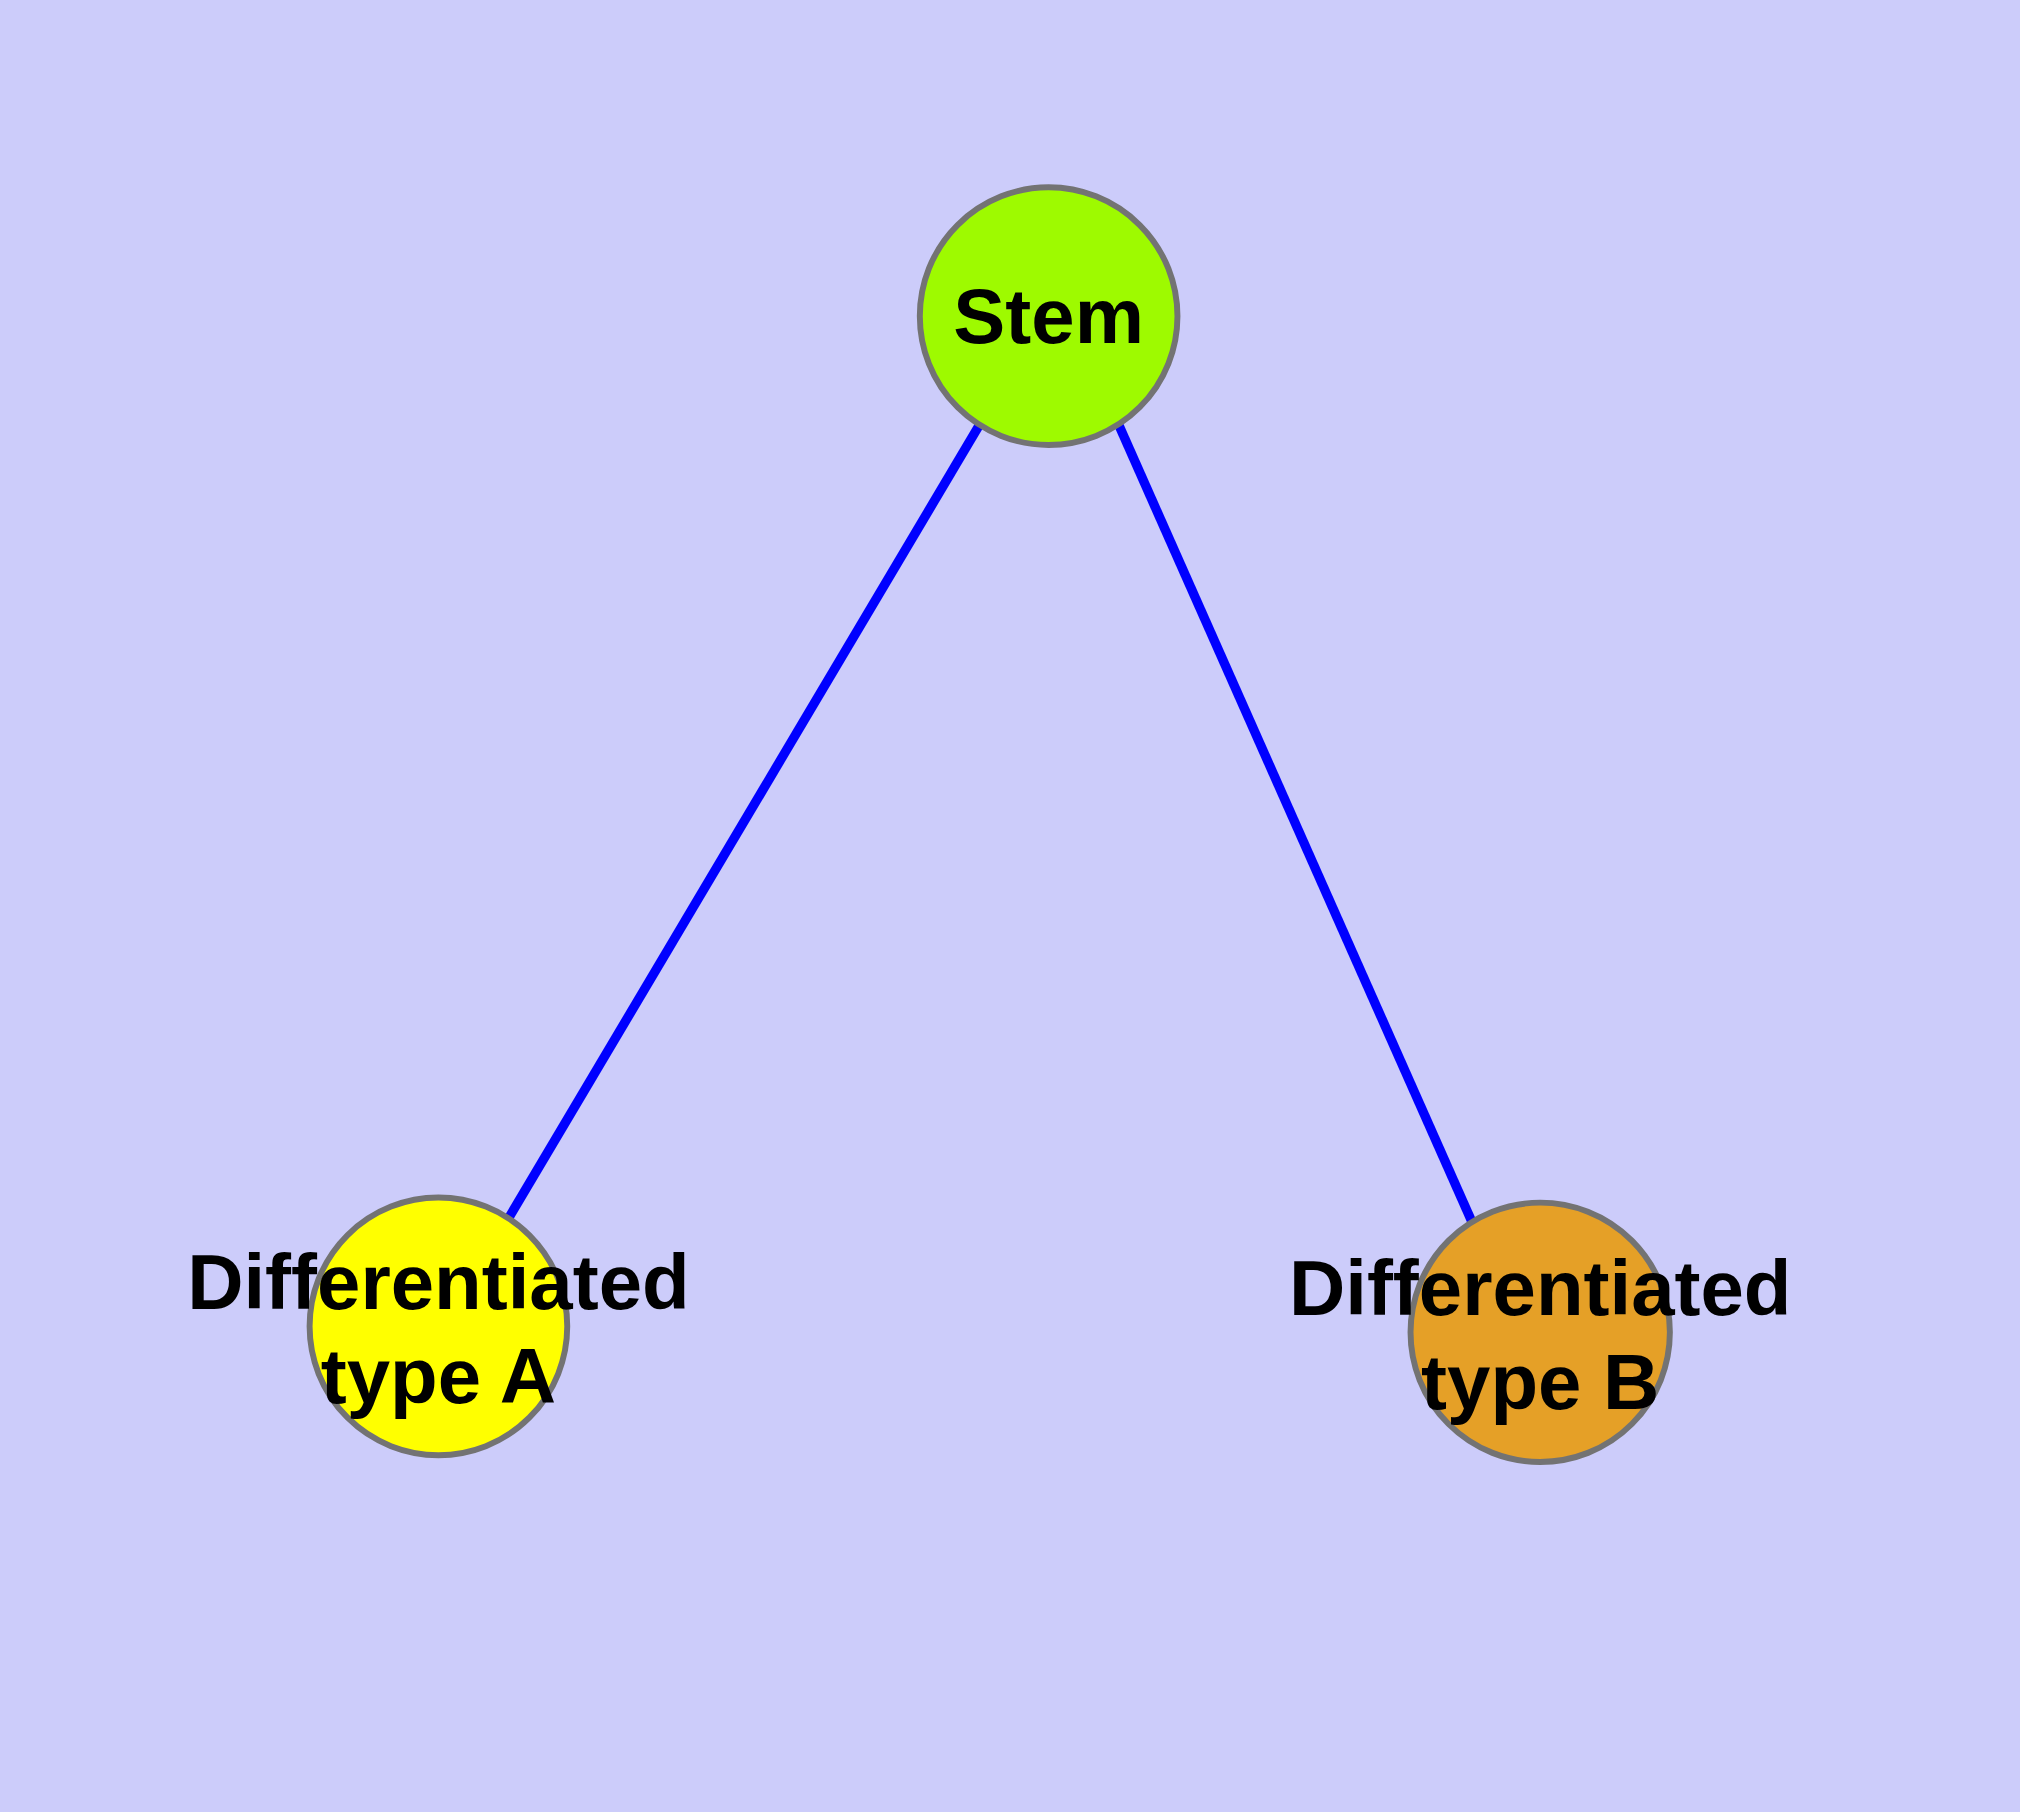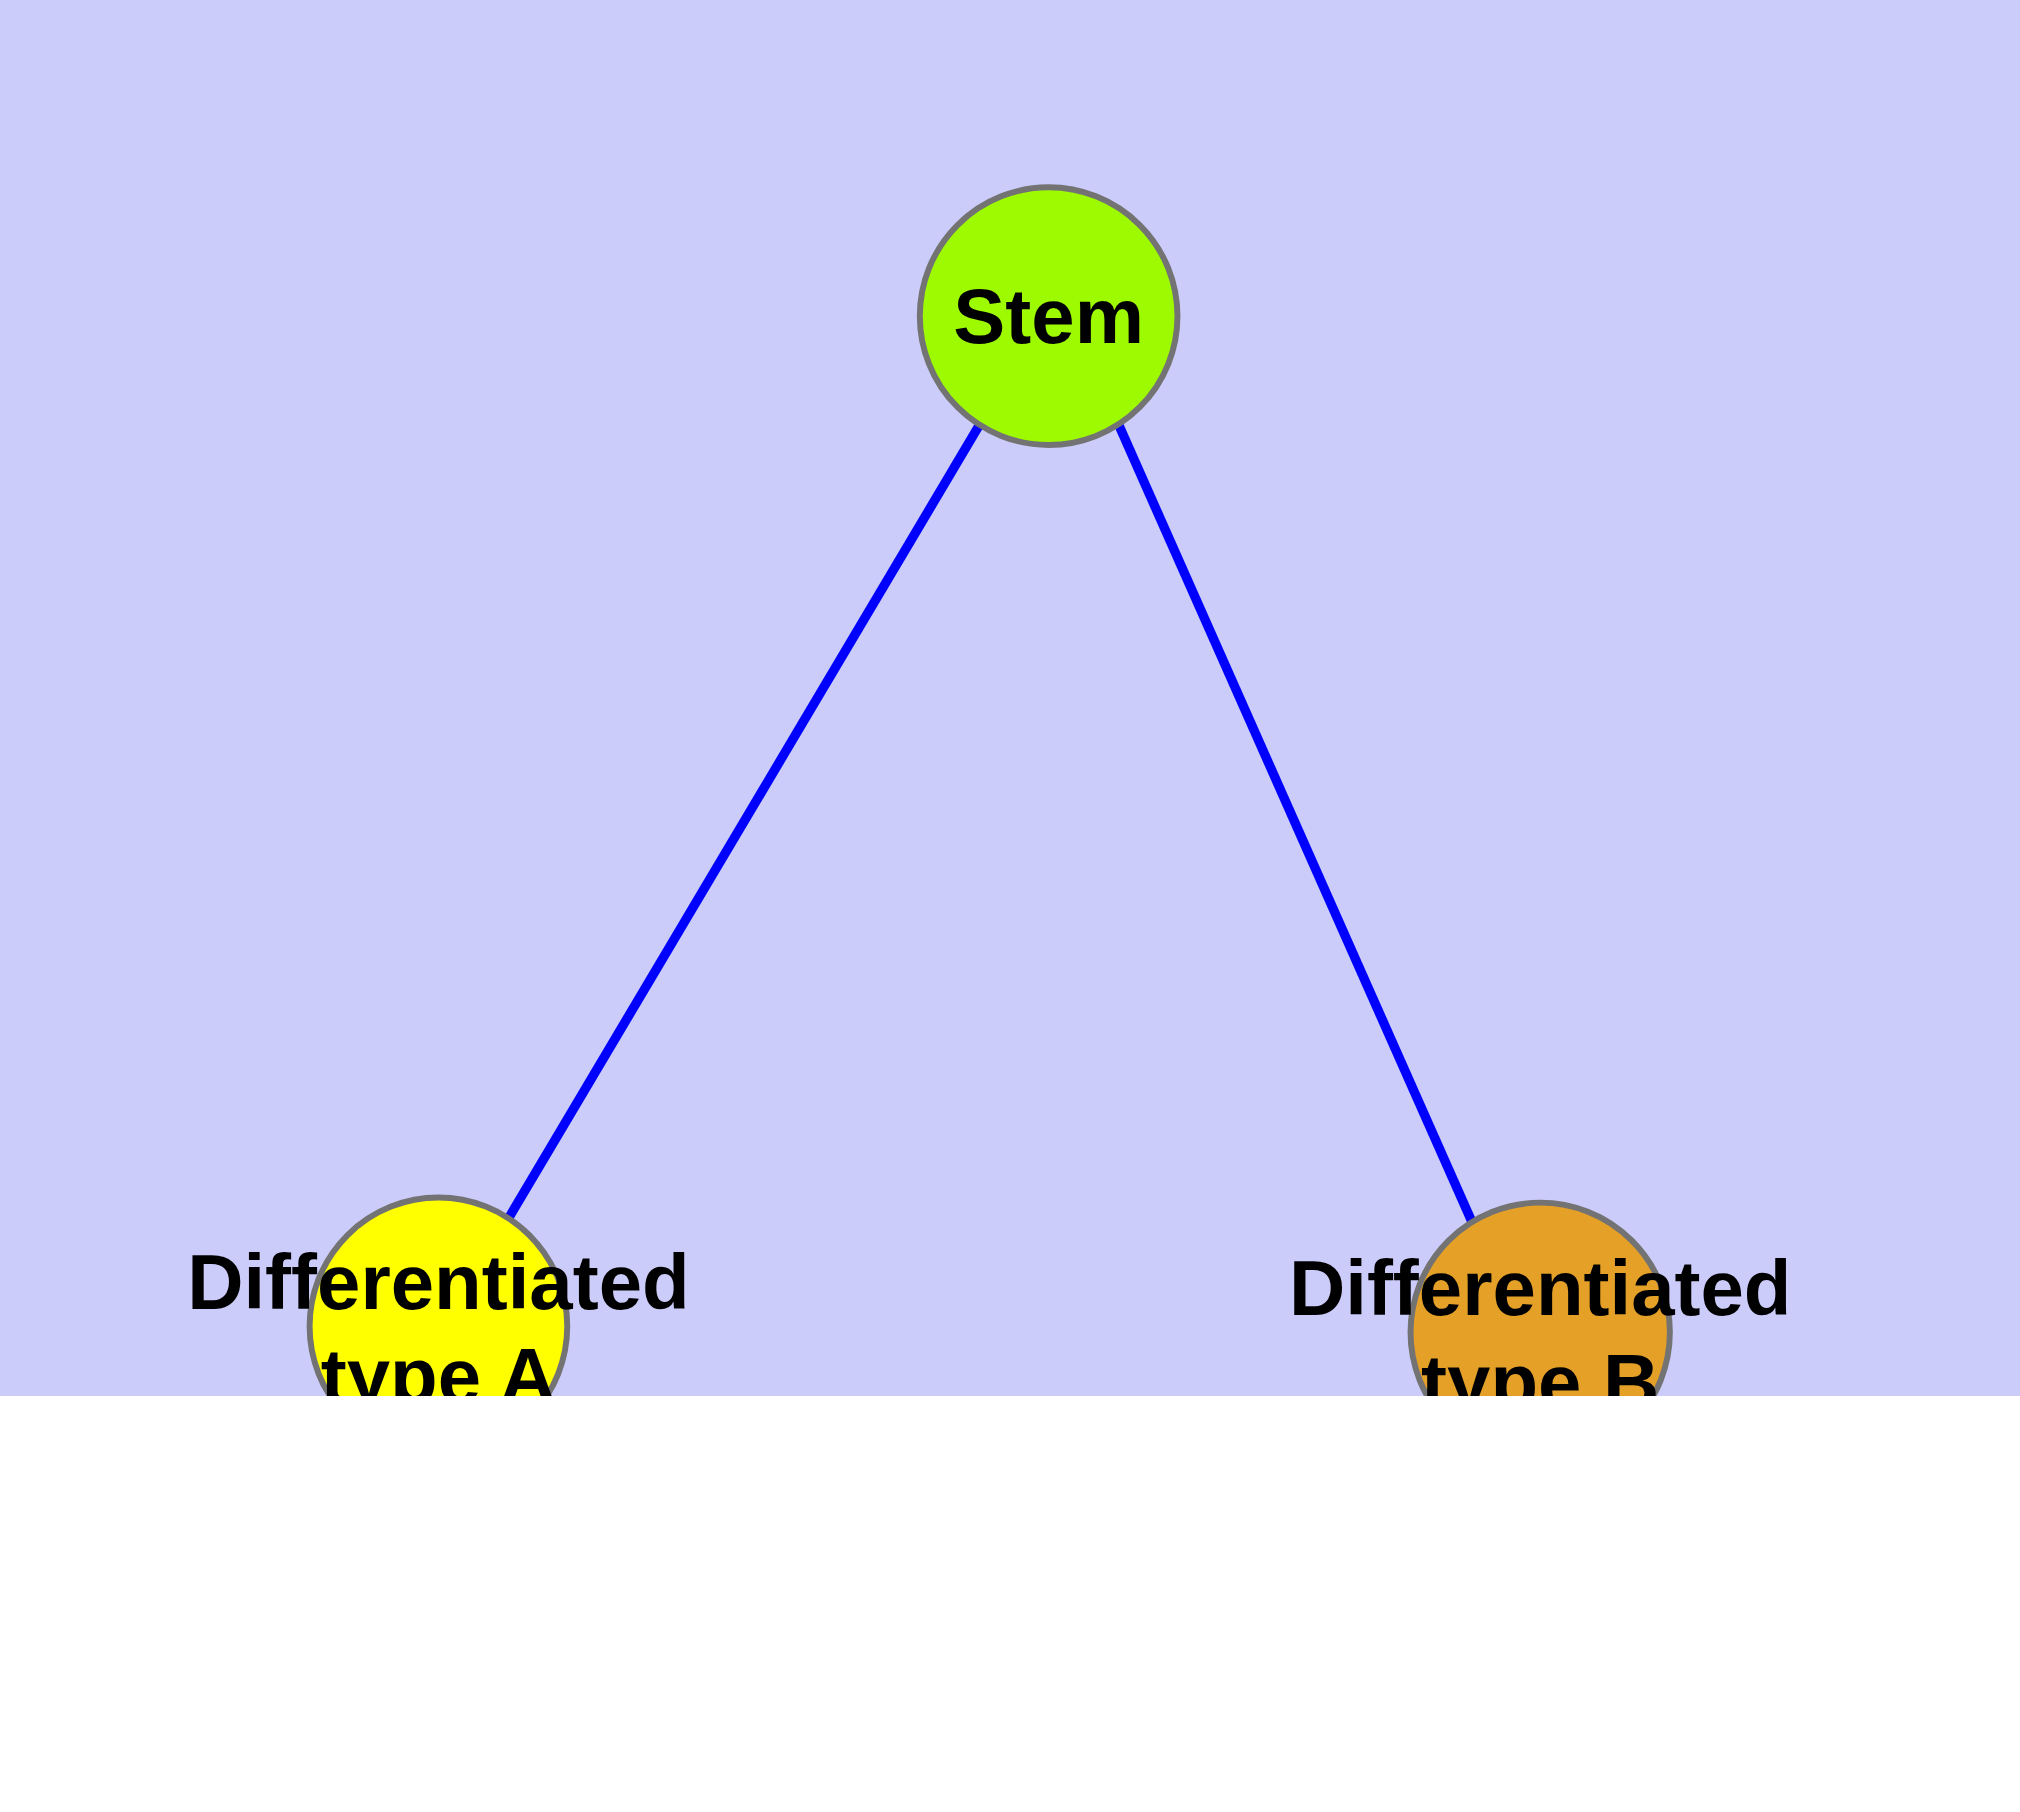--- a/index.html
+++ b/index.html
@@ -7,21 +7,21 @@
     margin: 0;
     padding: 0;
     background: #ffffff;
   }
   body {
     font-family: "Liberation Sans", sans-serif;
   }
   #canvas {
     position: relative;
     width: 2021px;
-    height: 1396px;
+    height: 1812px;
     overflow: hidden;
     background: #ccccfa;
   }
   #graph-svg {
     position: absolute;
     left: 0;
     top: 0;
     width: 2021px;
     height: 1812px;
     display: block;

